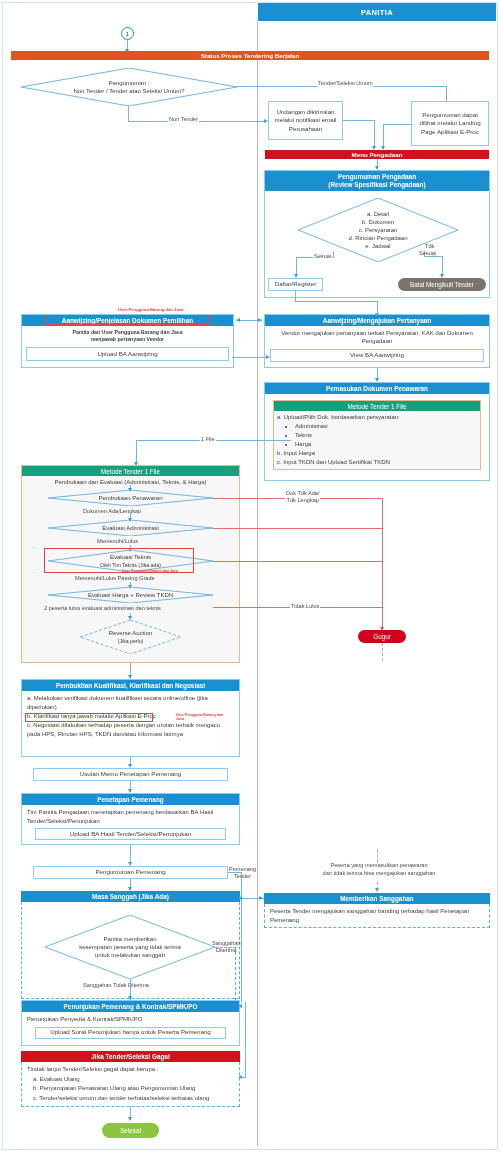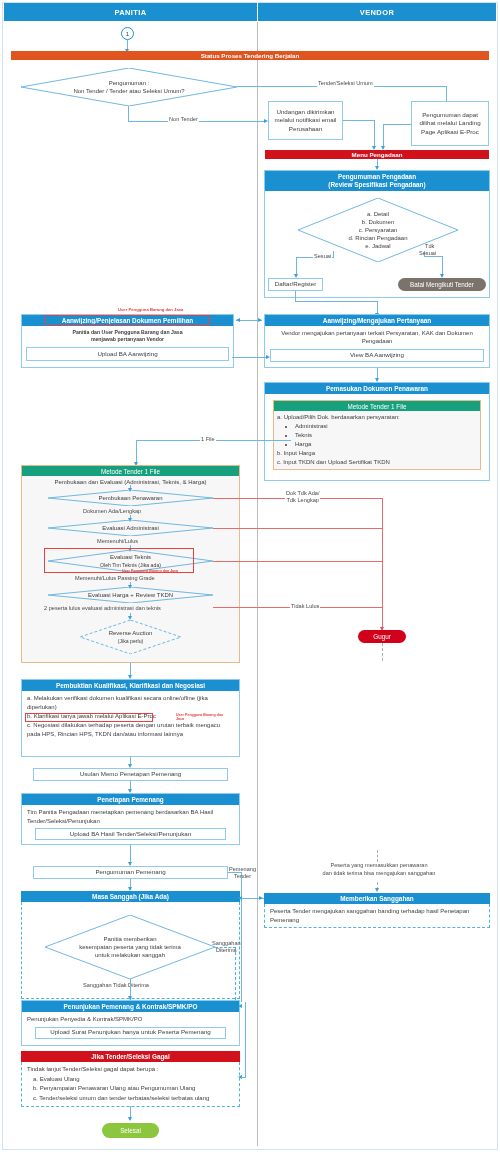--- a/index.html
+++ b/index.html
@@ -141,25 +141,22 @@
   .bullets { margin:0; padding-left:8px; }
   .bullets li { list-style:disc; }
 </style>
 </head>
 <body>
 
 <div id="root">
   <div class="page-frame"></div>
   <div class="lane-divider"></div>
 
-  <div class="lane-header left">
+  <div class="lane-header right">
     <span>PANITIA</span>
-  </div>
-  <div class="lane-header right">
-    <span>VENDOR</span>
   </div>
 
   <div class="node circle" style="left:121px; top:27px; width:13px; height:13px;">
     <span>1</span>
   </div>
   <div class="ln" style="left:127px; top:40px; width:1px; height:11px;"></div>
   <div class="arw down" style="left:125px; top:49px;"></div>
 
   <div class="node bar bar-orange" style="left:11px; top:51px; width:478px; height:9px;">
     <span>Status Proses Tendering Berjalan</span>

